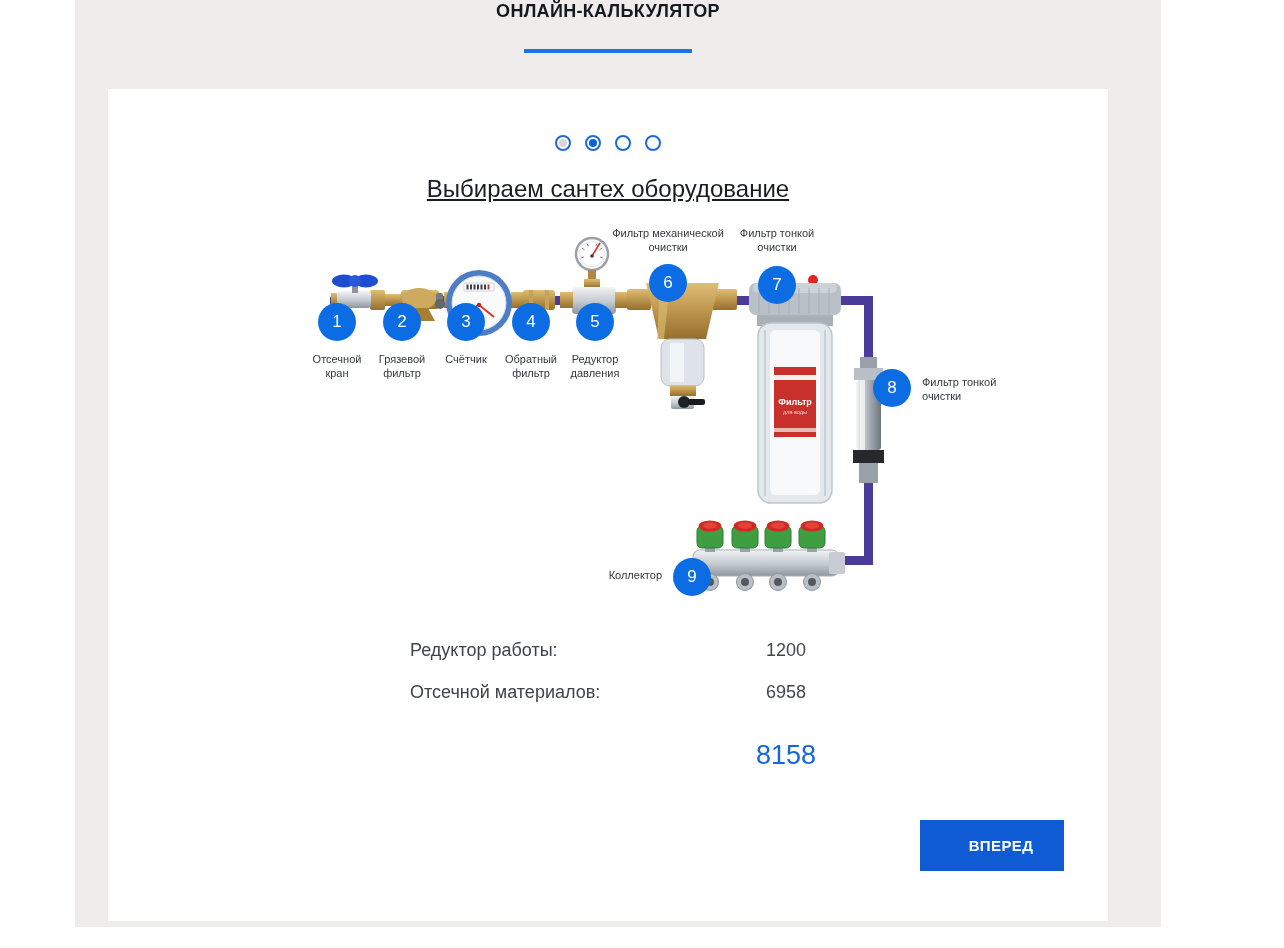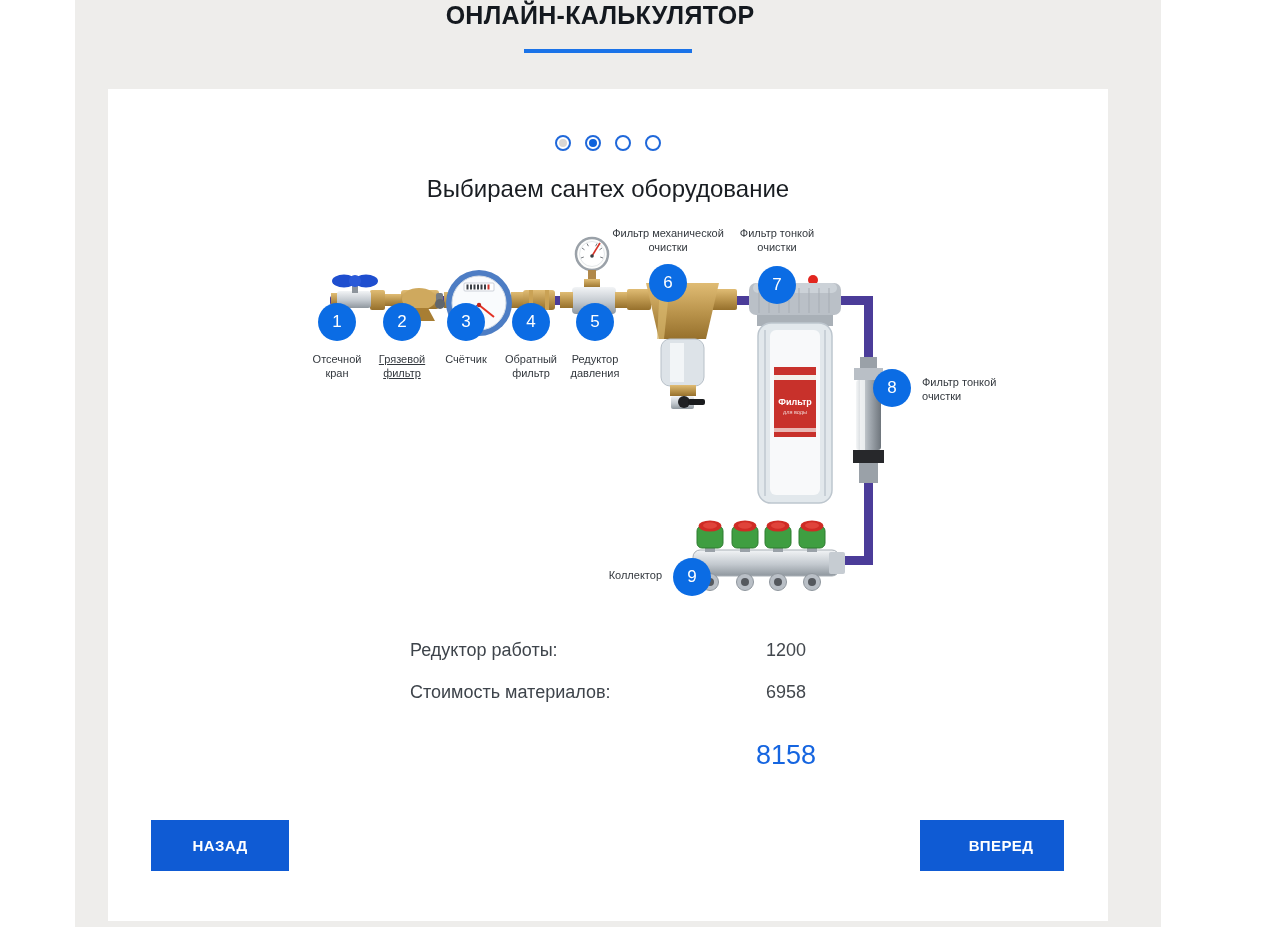--- a/index.html
+++ b/index.html
@@ -7,22 +7,22 @@
     width:1284px;height:948px;position:relative;overflow:hidden;
     background:#ffffff;
     font-family:"Liberation Sans", sans-serif;
     -webkit-font-smoothing:antialiased;
   }
   .page-bg{
     position:absolute;left:75px;top:0;width:1086px;height:927px;
     background:#eeedeb;
   }
   .header-title{
-    position:absolute;left:100px;top:1px;width:1000px;margin:0;
-    text-align:center;font-size:25px;font-weight:700;color:#14191f;
+    position:absolute;left:108px;top:1px;width:1000px;margin:0;
+    text-align:center;font-size:18px;font-weight:700;color:#14191f;
     letter-spacing:0.3px;
   }
   .header-underline{
     position:absolute;left:524px;top:49px;width:168px;height:4px;
     background:#1a73e8;
   }
   .card{
     position:absolute;left:108px;top:89px;width:1000px;height:832px;
     background:#ffffff;
   }
@@ -34,42 +34,42 @@
   .dot{
     width:12px;height:12px;border:2px solid #1f68da;border-radius:50%;
     position:relative;cursor:pointer;
   }
   .dot::after{content:"";position:absolute;inset:2px;border-radius:50%;}
   .dot.visited::after{background:#d8d6d4;}
   .dot.active::after{background:#0d62dc;}
   .dot.upcoming::after{background:transparent;}
   .wizard-title{
     position:absolute;left:0;top:86px;width:100%;margin:0;
-    text-align:center;font-size:24px;font-weight:500;color:#191d22;
+    text-align:center;font-size:24px;font-weight:500;color:#191d22;text-decoration:underline;
   }
   
   .diagram{position:absolute;left:207px;top:131px;width:690px;height:390px;z-index:1;}
   .badge{
     position:absolute;width:38px;height:38px;border-radius:50%;
     background:#0b6ce4;color:#ffffff;z-index:3;cursor:pointer;
     display:flex;align-items:center;justify-content:center;
     font-size:17px;font-weight:500;
   }
   .lbl{
     position:absolute;font-size:11px;line-height:14px;color:#33383e;z-index:2;
   }
   .lbl span{display:block;}
   .lbl.centered{transform:translateX(-50%);text-align:center;}
   .lbl.right-al{text-align:center;}
   
   .b1{left:210px;top:214px;} .b2{left:275px;top:214px;} .b3{left:339px;top:214px;}
   .b4{left:404px;top:214px;} .b5{left:468px;top:214px;} .b6{left:541px;top:175px;}
   .b7{left:650px;top:177px;} .b8{left:765px;top:280px;} .b9{left:565px;top:469px;}
   
-  .l1{left:229px;top:263px;} .l2{left:294px;top:263px;text-decoration:underline;} .l3{left:358px;top:263px;}
+  .l1{left:229px;top:263px;} .l2{left:294px;top:263px;} .l3{left:358px;top:263px;}
   .l4{left:423px;top:263px;} .l5{left:487px;top:263px;} .l6{left:560px;top:137px;}
   .l7{left:669px;top:137px;} .l8{left:814px;top:286px;} .l9{right:446px;top:479px;}
   
   .sum-label{position:absolute;left:302px;font-size:18px;color:#3e444b;}
   .sum-value{position:absolute;left:578px;width:200px;text-align:center;font-size:18px;color:#42474d;}
   .row1{top:551px;} .row2{top:593px;}
   .total-label{position:absolute;left:302px;top:632px;font-size:26px;color:#131519;}
   .total-value{position:absolute;left:578px;top:631px;width:200px;text-align:center;
     font-size:27px;font-weight:500;color:#1565e0;margin-top:20px;}
   
@@ -345,20 +345,19 @@
   <div class="lbl l8">
     <span>Фильтр тонкой</span>
       <span>очистки</span>
   </div>
   <div class="lbl right-al l9">
     <span>Коллектор</span>
   </div>
 
   <div class="sum-label row1">Редуктор работы:</div>
   <div class="sum-value row1">1200</div>
-  <div class="sum-label row2">Стоимость материалов:</div>
+  <div class="sum-label row2">Отсечной материалов:</div>
   <div class="sum-value row2">6958</div>
   <div class="total-value">8158</div>
 
-  <button class="btn btn-back">НАЗАД</button>
   <button class="btn btn-forward">ВПЕРЕД</button>
 
 </div>
 
 </body></html>

